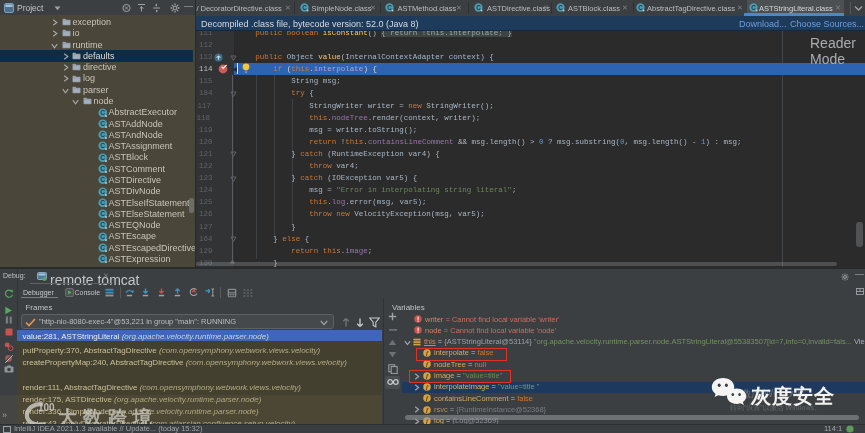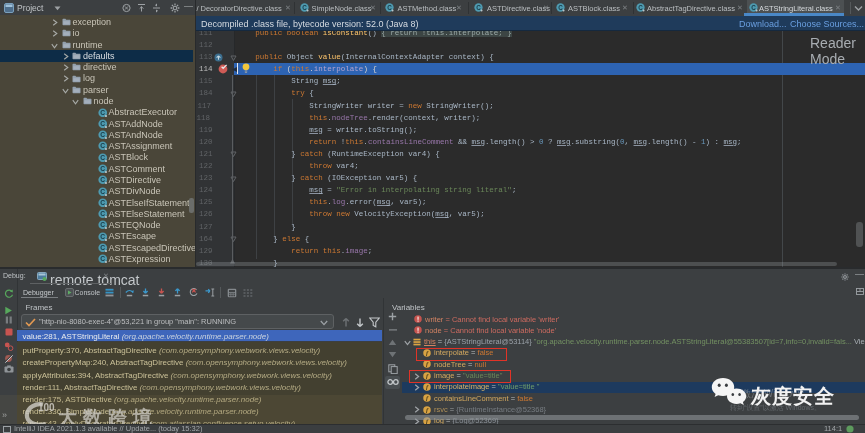--- a/index.html
+++ b/index.html
@@ -1,19 +1,19 @@
 <!DOCTYPE html>
 <html><head><meta charset="utf-8"><style>
 *{margin:0;padding:0;box-sizing:border-box}
 html,body{width:865px;height:433px;overflow:hidden}
 body{background:#3c3f41;font-family:"Liberation Sans",sans-serif;position:relative}
 .a{position:absolute}
 .mono{font-family:"Liberation Mono",monospace;font-size:7.5px;white-space:pre;line-height:12.1px}
 .k{color:#cc7832}.f{color:#9876aa}.s{color:#6a8759}.n{color:#6897bb}.m{color:#ffc66d}.t{color:#a9b7c6}
-.u{text-decoration:underline;text-decoration-color:#8a93a0}
+.u{text-decoration-color:#8a93a0}
 .tabt{font-size:7.5px;color:#bbbfc2;white-space:nowrap}
 .x{color:#7d8184;font-size:7px}
 svg{display:block}
 </style></head><body>
 <div class="a" style="left:0;top:0;width:196px;height:15px;background:#3c3f41">
 <svg class="a" style="left:4px;top:3px" width="10" height="10">
       <rect x="0.5" y="0.5" width="9" height="9" rx="1.5" fill="#4e6e8c" stroke="#7aa0bd"></rect>
       <rect x="1.5" y="1.5" width="7" height="2.5" fill="#9fc1da"></rect>
     </svg>
 <div class="a" style="left:17px;top:2.5px;font-size:8.5px;color:#c0c4c7">Project</div>
@@ -470,21 +470,20 @@
   </svg>
 <svg class="a" style="left:369px;top:316.5px" width="11" height="11">
     <path d="M0.8 1 H10.2 L6.8 5.2 V9.8 L4.2 8.4 V5.2 Z" fill="none" stroke="#c3c7ca" stroke-width="1.1"></path>
   </svg>
 <div class="a" style="left:17px;top:330px;width:392px;height:94px;overflow:hidden">
 <div class="a" style="left:0;top:0.4px;width:365px;height:10.8px;background:#3e66bb"></div>
 <div class="a" style="left:5.5px;top:1.6px;font-size:8px;white-space:nowrap;color:#e8eaed">value:281, ASTStringLiteral <span style="color:#c9d2de;font-style:italic">(org.apache.velocity.runtime.parser.node)</span></div>
 <div class="a" style="left:0;top:12px;width:365px;height:82px;background:#434030"></div>
 <div class="a" style="left:5.5px;top:16.2px;font-size:8px;white-space:nowrap;color:#c9bf94"><span style="color:#cbc198">putProperty:370, AbstractTagDirective </span><span style="color:#b6ac85;font-style:italic">(com.opensymphony.webwork.views.velocity)</span></div>
 <div class="a" style="left:5.5px;top:28.4px;font-size:8px;white-space:nowrap;color:#c9bf94"><span style="color:#cbc198">createPropertyMap:240, AbstractTagDirective </span><span style="color:#b6ac85;font-style:italic">(com.opensymphony.webwork.views.velocity)</span></div>
-<div class="a" style="left:5.5px;top:40.6px;font-size:8px;white-space:nowrap;color:#c9bf94"><span style="color:#cbc198">applyAttributes:394, AbstractTagDirective </span><span style="color:#b6ac85;font-style:italic">(com.opensymphony.webwork.views.velocity)</span></div>
 <div class="a" style="left:5.5px;top:52.8px;font-size:8px;white-space:nowrap;color:#c9bf94"><span style="color:#cbc198">render:111, AbstractTagDirective </span><span style="color:#b6ac85;font-style:italic">(com.opensymphony.webwork.views.velocity)</span></div>
 <div class="a" style="left:5.5px;top:65.0px;font-size:8px;white-space:nowrap;color:#c9bf94"><span style="color:#cbc198">render:175, ASTDirective </span><span style="color:#b6ac85;font-style:italic">(org.apache.velocity.runtime.parser.node)</span></div>
 <div class="a" style="left:5.5px;top:77.2px;font-size:8px;white-space:nowrap;color:#c9bf94"><span style="color:#cbc198">render:336, SimpleNode </span><span style="color:#b6ac85;font-style:italic">(org.apache.velocity.runtime.parser.node)</span></div>
 <div class="a" style="left:5.5px;top:89.4px;font-size:8px;white-space:nowrap;color:#c9bf94"><span style="color:#cbc198">render:43, ApplyDecoratorDirective </span><span style="color:#b6ac85;font-style:italic">(com.atlassian.confluence.setup.velocity)</span></div>
 </div>
 <div class="a" style="left:382.5px;top:298px;width:1px;height:126px;background:#313436"></div>
 <svg class="a" style="left:388px;top:311.5px" width="9" height="9">
     <path d="M4.5 0.8 V8.2 M0.8 4.5 H8.2" stroke="#9da2a6" stroke-width="1.4"></path>
   </svg>
 <svg class="a" style="left:388.8px;top:327.7px" width="8" height="4">

